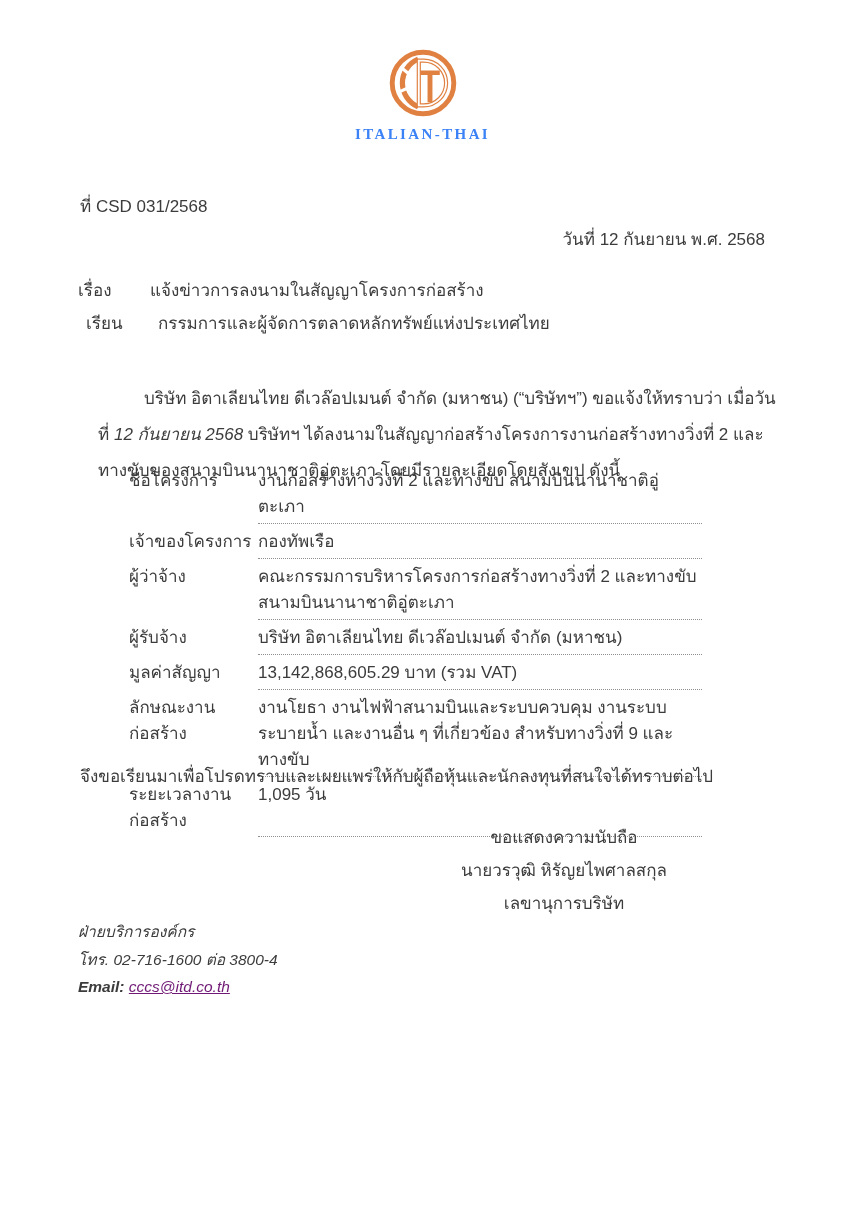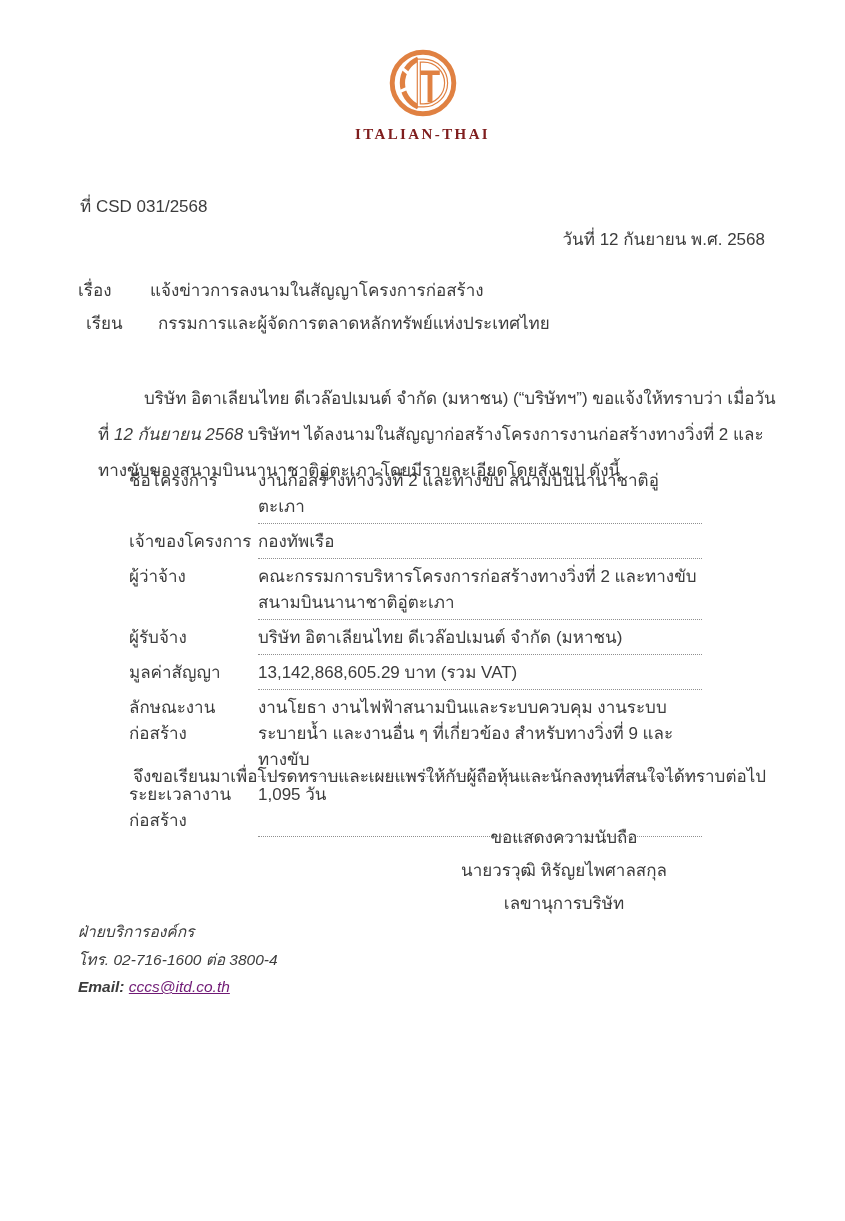--- a/index.html
+++ b/index.html
@@ -12,40 +12,40 @@
     color:#3c3c3c;
     overflow:hidden;
   }
   
   .logo-block{position:absolute;top:48px;left:0;right:0;text-align:center;}
   .logo-svg{display:block;margin:0 auto;width:70px;height:70px;}
   .wordmark{
     display:block;margin-top:8px;
     font-family:"Liberation Serif",serif;
     font-weight:bold;font-size:15px;letter-spacing:2.4px;
-    color:#7f1d1d;
+    color:#3b82f6;
   }
   
   .ref-line{position:absolute;top:192px;left:80px;font-size:17px;}
   .date-line{position:absolute;top:225px;right:80px;font-size:17px;margin-left:48px;}
   .subject-row{position:absolute;top:276px;left:78px;font-size:17px;display:flex;}
   .to-row{position:absolute;top:309px;left:86px;font-size:17px;display:flex;}
   .row-label{width:72px;flex-shrink:0;}
   .body-par{
     position:absolute;top:364px;left:98px;width:686px;
     font-size:17px;line-height:36px;text-indent:46px;
   }
   .it{font-style:italic;}
   
   .details{position:absolute;top:463px;left:129px;width:573px;font-size:17px;}
   .trow{display:flex;justify-content:flex-end;}
   .tlabel{width:129px;flex-shrink:0;padding:5px 0 3px;line-height:26px;}
   .tvalue{flex:1;padding:5px 0 3px;line-height:26px;border-bottom:1px dotted #8f8f8f;}
   
-  .closing{position:absolute;top:762px;left:80px;width:686px;text-align:right;font-size:17px;}
+  .closing{position:absolute;top:762px;left:80px;width:686px;text-align:left;font-size:17px;}
   .signature{position:absolute;top:813px;left:423px;width:282px;text-align:center;font-size:17px;line-height:33px;margin-top:8px;}
   
   .footer{position:absolute;top:918px;left:78px;font-size:15.5px;line-height:27.5px;font-style:italic;}
   .email-link{color:#701a75;text-decoration:underline;cursor:pointer;font-style:italic;}
   .email-label{font-weight:bold;}
 </style>
 </head>
 <body>
 
 <div class="page">

